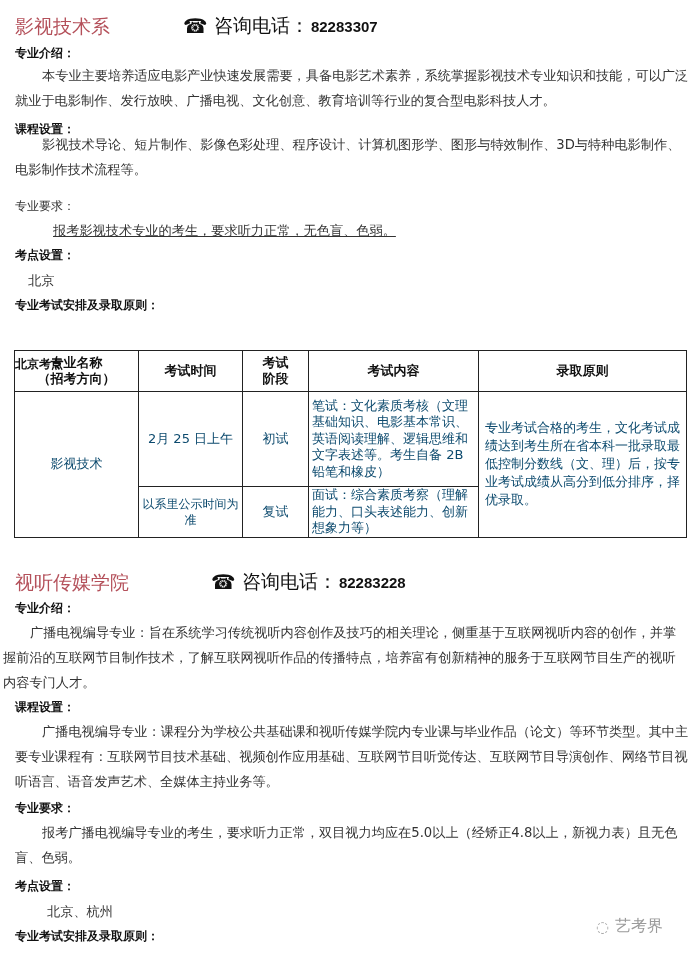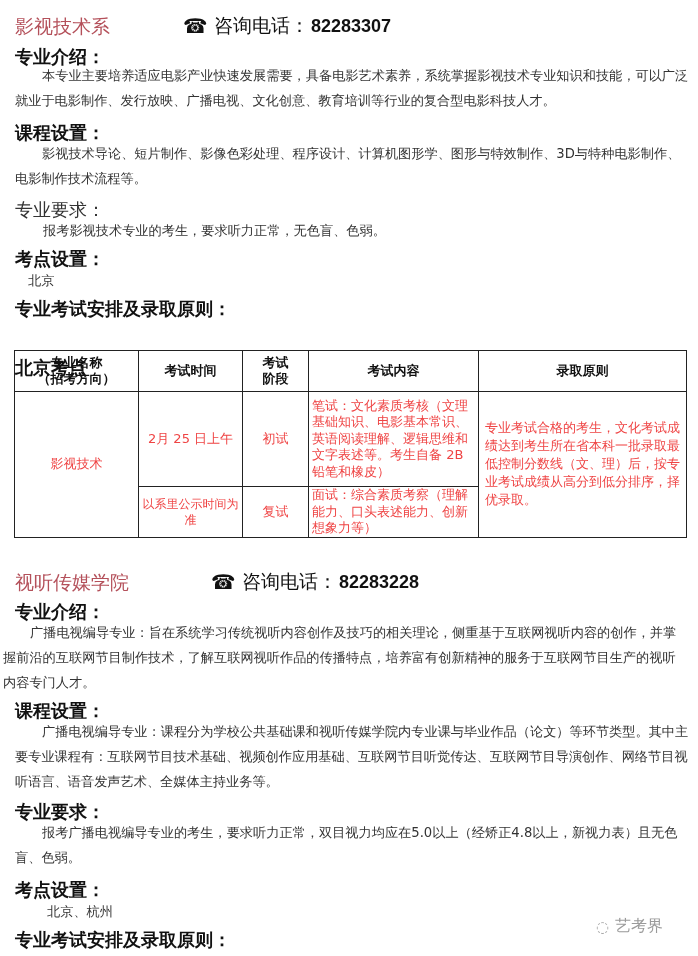--- a/index.html
+++ b/index.html
@@ -5,32 +5,32 @@
     html, body { margin: 0; padding: 0; }
     body {
       width: 698px; height: 956px; overflow: hidden; background: #ffffff;
       font-family: "DejaVu Sans", "Liberation Sans", sans-serif;
       color: #2a2a2a; position: relative;
     }
     .abs { position: absolute; }
     .dept-title { font-size: 19px; color: #b4505a; font-weight: normal; letter-spacing: 0px; white-space: nowrap; }
     .phone { font-size: 19px; color: #111; white-space: nowrap; display: flex; align-items: center; }
     .phone .icon { font-size: 20px; margin-right: 6px; line-height: 1; }
-    .phone .num { font-family: "Liberation Sans", sans-serif; font-weight: bold; font-size: 18px; margin-left: 2px; }
-    .heading { font-size: 18px; font-weight: bold; color: #111; white-space: nowrap; text-align: center; }
+    .phone .num { font-family: "Liberation Sans", sans-serif; font-weight: bold; font-size: 15px; margin-left: 2px; }
+    .heading { font-size: 12px; font-weight: bold; color: #111; white-space: nowrap; text-align: center; }
     .heading.light { font-weight: normal; color: #333; }
     .para { font-size: 13.2px; color: #333; line-height: 25px; text-indent: 27px; }
     .indent { font-size: 13.2px; color: #333; padding-left: 27px; white-space: nowrap; }
     table.exam {
       position: absolute; left: 14px; top: 350px; width: 672px;
       border-collapse: collapse; table-layout: fixed;
     }
     table.exam td, table.exam th {
       border: 1.3px solid #222; text-align: center; vertical-align: middle;
-      font-size: 13px; color: #ef4444; padding: 0 3px;
+      font-size: 13px; color: #0c4a6e; padding: 0 3px;
     }
     table.exam th { font-weight: bold; color: #111; line-height: 16px; height: 40px; }
     table.exam td.content { text-align: left; line-height: 16.5px; font-size: 13px; }
     table.exam td.rule { text-align: left; line-height: 18px; padding: 0 6px 0 6px; }
     .watermark { font-size: 16px; color: #9a9a9a; display: flex; align-items: center; white-space: nowrap; }
     .watermark .wm-icon { font-size: 15px; margin-right: 6px; color: #aaa; }
   </style>
 </head>
 <body>
 
@@ -38,24 +38,24 @@
 <div class="abs phone" style="left:183px; top:13px;">
   <span class="icon">☎</span>
   <span>咨询电话：</span>
   <span class="num">82283307</span>
 </div>
 
 <div class="abs heading" style="left:15px; top:45px;">专业介绍：</div>
 <div class="abs para" style="left:15px; top:63px; width:675px;">本专业主要培养适应电影产业快速发展需要，具备电影艺术素养，系统掌握影视技术专业知识和技能，可以广泛就业于电影制作、发行放映、广播电视、文化创意、教育培训等行业的复合型电影科技人才。</div>
 
 <div class="abs heading" style="left:15px; top:121px;">课程设置：</div>
-<div class="abs para" style="left:15px; top:141px; width:675px;">影视技术导论、短片制作、影像色彩处理、程序设计、计算机图形学、图形与特效制作、3D与特种电影制作、电影制作技术流程等。</div>
+<div class="abs para" style="left:15px; top:132px; width:675px;">影视技术导论、短片制作、影像色彩处理、程序设计、计算机图形学、图形与特效制作、3D与特种电影制作、电影制作技术流程等。</div>
 
 <div class="abs heading light" style="left:15px; top:198px;">专业要求：</div>
-<div class="abs indent" style="left:16px; top:222px;">报考影视技术专业的考生，要求听力正常，无色盲、色弱。</div>
+<div class="abs indent" style="left:26px; top:222px;text-decoration:underline;">报考影视技术专业的考生，要求听力正常，无色盲、色弱。</div>
 
 <div class="abs heading" style="left:15px; top:247px;">考点设置：</div>
 <div class="abs indent" style="left:1px; top:272px;">北京</div>
 
 <div class="abs heading" style="left:15px; top:297px;">专业考试安排及录取原则：</div>
 <div class="abs heading" style="left:15px; top:322px;margin-top:34px;">北京考点</div>
 
 <table class="exam">
   <colgroup>
     <col style="width:124px">

